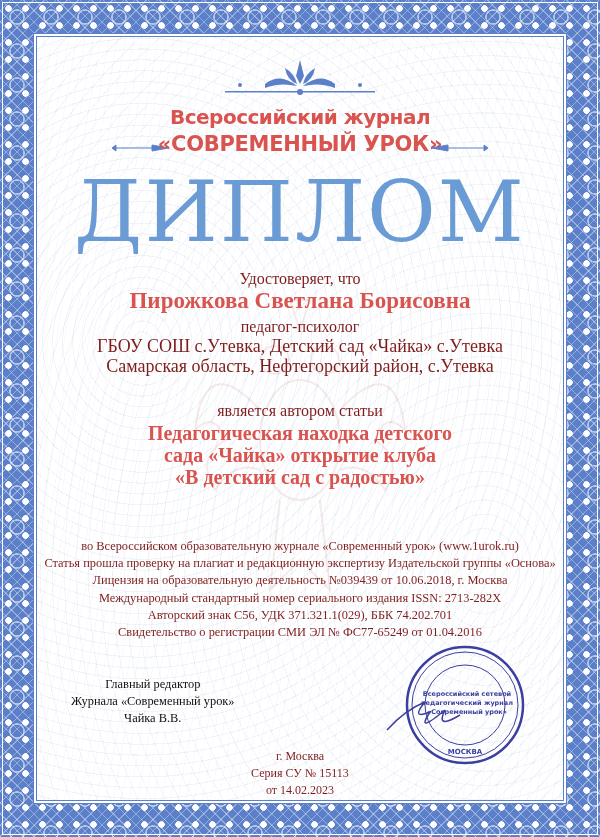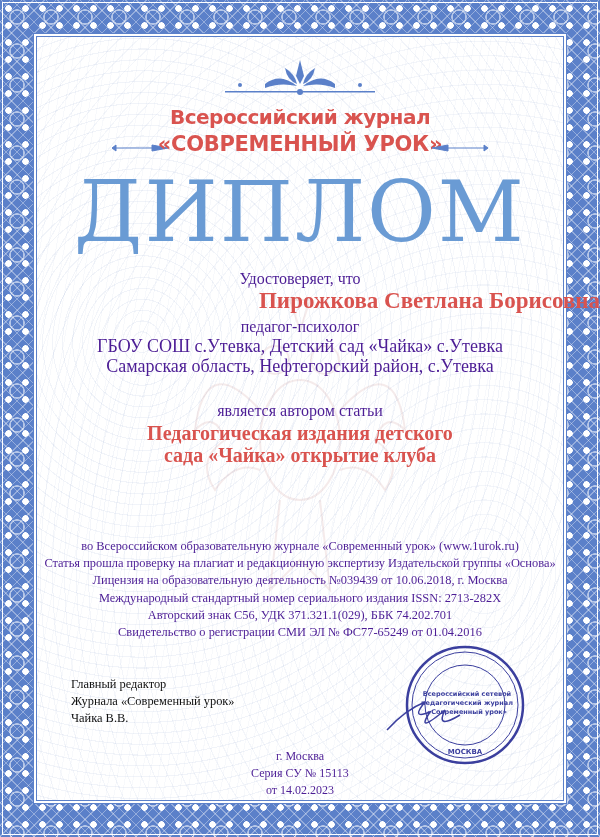--- a/index.html
+++ b/index.html
@@ -22,30 +22,30 @@
       repeating-linear-gradient(100deg, transparent 0 7px, rgba(150,170,210,0.07) 7px 8px);
   }
   .eagle { position:absolute; left:185px; top:290px; width:230px; height:320px; opacity:0.12; }
   .content { position:absolute; left:0; top:0; width:600px; height:837px; text-align:center; }
   .ornament { position:absolute; left:225px; top:58px; width:150px; height:40px; }
   .journal1 { position:absolute; left:0; width:600px; top:105px; font-family:"DejaVu Sans", sans-serif; font-weight:bold; font-size:20px; color:#d9534f; letter-spacing:-0.5px; }
   .journal2 { position:absolute; left:0; width:600px; top:132px; font-family:"DejaVu Sans", sans-serif; font-weight:bold; font-size:21px; color:#d9534f; letter-spacing:-0.3px; }
   .arrow-l, .arrow-r { position:absolute; top:144px; width:60px; height:8px; }
   .arrow-l { left:112px; } .arrow-r { left:428px; }
   .title { position:absolute; left:0; width:600px; top:162px; font-family:"DejaVu Serif", serif; font-size:84px; color:#6a9bd4; letter-spacing:2px; line-height:100px; }
-  .t { position:absolute; left:0; width:600px; color:#4c1d95; }
+  .t { position:absolute; left:0; width:600px; color:#7f1d1d; }
   .certifies { top:270px; font-size:16px; }
-  .name { top:288px; font-size:23px; font-weight:bold; color:#d9534f;text-align:right; }
+  .name { top:288px; font-size:23px; font-weight:bold; color:#d9534f; }
   .position { top:318px; font-size:16px; }
   .org { top:336px; font-size:18px; }
   .addr { top:356px; font-size:18px; }
   .author { top:402px; font-size:16px; }
   .article { top:422px; font-size:20px; font-weight:bold; color:#d9534f; line-height:22px; }
   .info { top:538px; font-size:12.4px; line-height:17.2px; }
-  .editor { position:absolute; left:71px; top:676px; font-size:12.4px; line-height:17.2px; text-align:left; color:#111; }
+  .editor { position:absolute; left:71px; top:676px; font-size:12.4px; line-height:17.2px; text-align:center; color:#111; }
   .place { top:748px; font-size:12px; line-height:17.2px; }
   .stamp { position:absolute; left:385px; top:640px; width:150px; height:130px; }
 </style>
 </head>
 <body>
 
 <div class="frame">
   <div class="outer-line"></div>
   <div class="inner">
     <div class="guilloche"></div>
@@ -90,22 +90,23 @@
   <div class="title">ДИПЛОМ</div>
 
   <div class="t certifies">Удостоверяет, что</div>
   <div class="t name">Пирожкова Светлана Борисовна</div>
   <div class="t position">педагог-психолог</div>
   <div class="t org">ГБОУ СОШ с.Утевка, Детский сад «Чайка» с.Утевка</div>
   <div class="t addr">Самарская область, Нефтегорский район, с.Утевка</div>
 
   <div class="t author">является автором статьи</div>
   <div class="t article">
-    <div>Педагогическая издания детского</div>
+    <div>Педагогическая находка детского</div>
     <div>сада «Чайка» открытие клуба</div>
+    <div>«В детский сад с радостью»</div>
   </div>
 
   <div class="t info">
     <div>во Всероссийском образовательную журнале «Современный урок» (www.1urok.ru)</div>
     <div>Статья прошла проверку на плагиат и редакционную экспертизу Издательской группы «Основа»</div>
     <div>Лицензия на образовательную деятельность №039439 от 10.06.2018, г. Москва</div>
     <div>Международный стандартный номер сериального издания ISSN: 2713-282X</div>
     <div>Авторский знак С56, УДК 371.321.1(029), ББК 74.202.701</div>
     <div>Свидетельство о регистрации СМИ ЭЛ № ФС77-65249 от 01.04.2016</div>
   </div>

